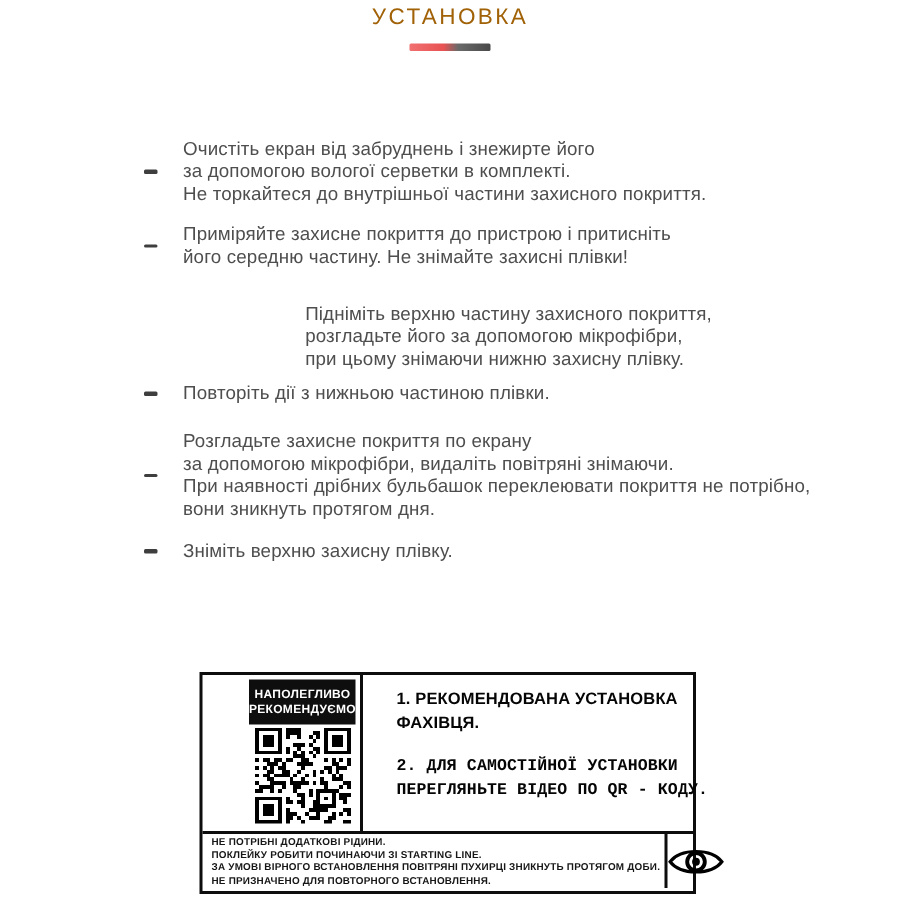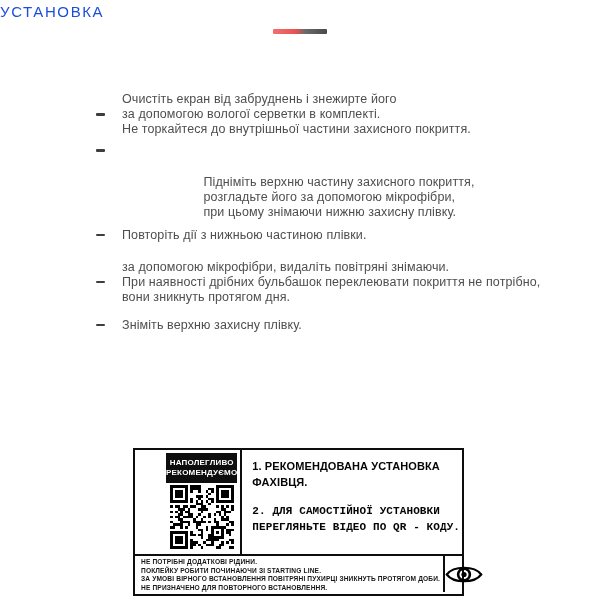--- a/index.html
+++ b/index.html
@@ -2,22 +2,22 @@
 <html><head>
 <meta charset="utf-8">
 <style>
   html,body{margin:0;padding:0;background:#fff;}
   .page{
     position:relative;width:600px;height:600px;background:#ffffff;overflow:hidden;
     font-family:"Liberation Sans","DejaVu Sans",sans-serif;
   }
   .title{
     position:absolute;top:0;left:0;right:0;margin:0;
-    text-align:left;font-size:15px;font-weight:500;letter-spacing:1.6px;
-    color:#1d4ed8;line-height:24px;
+    text-align:center;font-size:15px;font-weight:500;letter-spacing:1.6px;
+    color:#a16207;line-height:24px;
   }
   .divider{
     position:absolute;left:273px;top:29px;width:54px;height:5px;
     background:linear-gradient(90deg,#f17070 0%,#e85252 42%,#6a6a6a 60%,#494949 100%);
     border-radius:1px;
   }
   .steps{
     position:absolute;left:96px;top:92px;right:18px;
     list-style:none;margin:0;padding:0;
   }
@@ -41,21 +41,21 @@
   .cell-left{
     width:95px;box-sizing:border-box;border-right:2px solid #0d0d0d;
     padding:3px;display:flex;flex-direction:column;align-items:center;margin-left:28px;
   }
   .badge{
     width:100%;height:30px;background:#0e0e0e;color:#ffffff;
     display:flex;flex-direction:column;align-items:center;justify-content:center;
     font-size:8px;font-weight:bold;line-height:10px;letter-spacing:0.2px;
   }
   .qr{width:64px;height:64px;margin-top:2px;}
-  .cell-right{flex:1;padding:9px 6px 0 10px;color:#050505;}
+  .cell-right{flex:1;padding:9px 6px 0 22px;color:#050505;}
   .cell-right p{margin:0;font-size:11px;font-weight:bold;line-height:15.5px;letter-spacing:0.1px;}
   .cell-right p + p{margin-top:14px;font-family:Liberation Mono, monospace;}
   .row-foot{display:flex;height:38px;border-top:2px solid #0d0d0d;box-sizing:border-box;}
   .fine{
     flex:1;padding:2px 3px 0 6px;color:#161616;
     font-size:6.6px;font-weight:bold;line-height:8.6px;letter-spacing:0.15px;
   }
   .eyecell{
     width:51px;box-sizing:border-box;border-left:2px solid #0d0d0d;
     display:flex;align-items:center;justify-content:center;
@@ -73,38 +73,43 @@
     <li class="step mb12">
       <span class="dash"></span>
       <span class="txt">
         <span class="ln">Очистіть екран від забруднень і знежирте його</span>
         <span class="ln">за допомогою вологої серветки в комплекті.</span>
         <span class="ln">Не торкайтеся до внутрішньої частини захисного покриття.</span>
       </span>
     </li>
     <li class="step mb14">
       <span class="dash"></span>
+      <span class="txt">
+        <span class="ln">Приміряйте захисне покриття до пристрою і притисніть</span>
+        <span class="ln">його середню частину. Не знімайте захисні плівки!</span>
+      </span>
     </li>
     <li class="step mb8">
       <span class="dash"></span>
       <span class="txt">
         <span class="ln">Підніміть верхню частину захисного покриття,</span>
         <span class="ln">розгладьте його за допомогою мікрофібри,</span>
         <span class="ln">при цьому знімаючи нижню захисну плівку.</span>
       </span>
     </li>
     <li class="step mb17">
       <span class="dash"></span>
       <span class="txt">
         <span class="ln">Повторіть дії з нижньою частиною плівки.</span>
       </span>
     </li>
     <li class="step mb13">
       <span class="dash"></span>
       <span class="txt">
+        <span class="ln">Розгладьте захисне покриття по екрану</span>
         <span class="ln">за допомогою мікрофібри, видаліть повітряні знімаючи.</span>
         <span class="ln">При наявності дрібних бульбашок переклеювати покриття не потрібно,</span>
         <span class="ln">вони зникнуть протягом дня.</span>
       </span>
     </li>
     <li class="step">
       <span class="dash"></span>
       <span class="txt">
         <span class="ln">Зніміть верхню захисну плівку.</span>
       </span>

